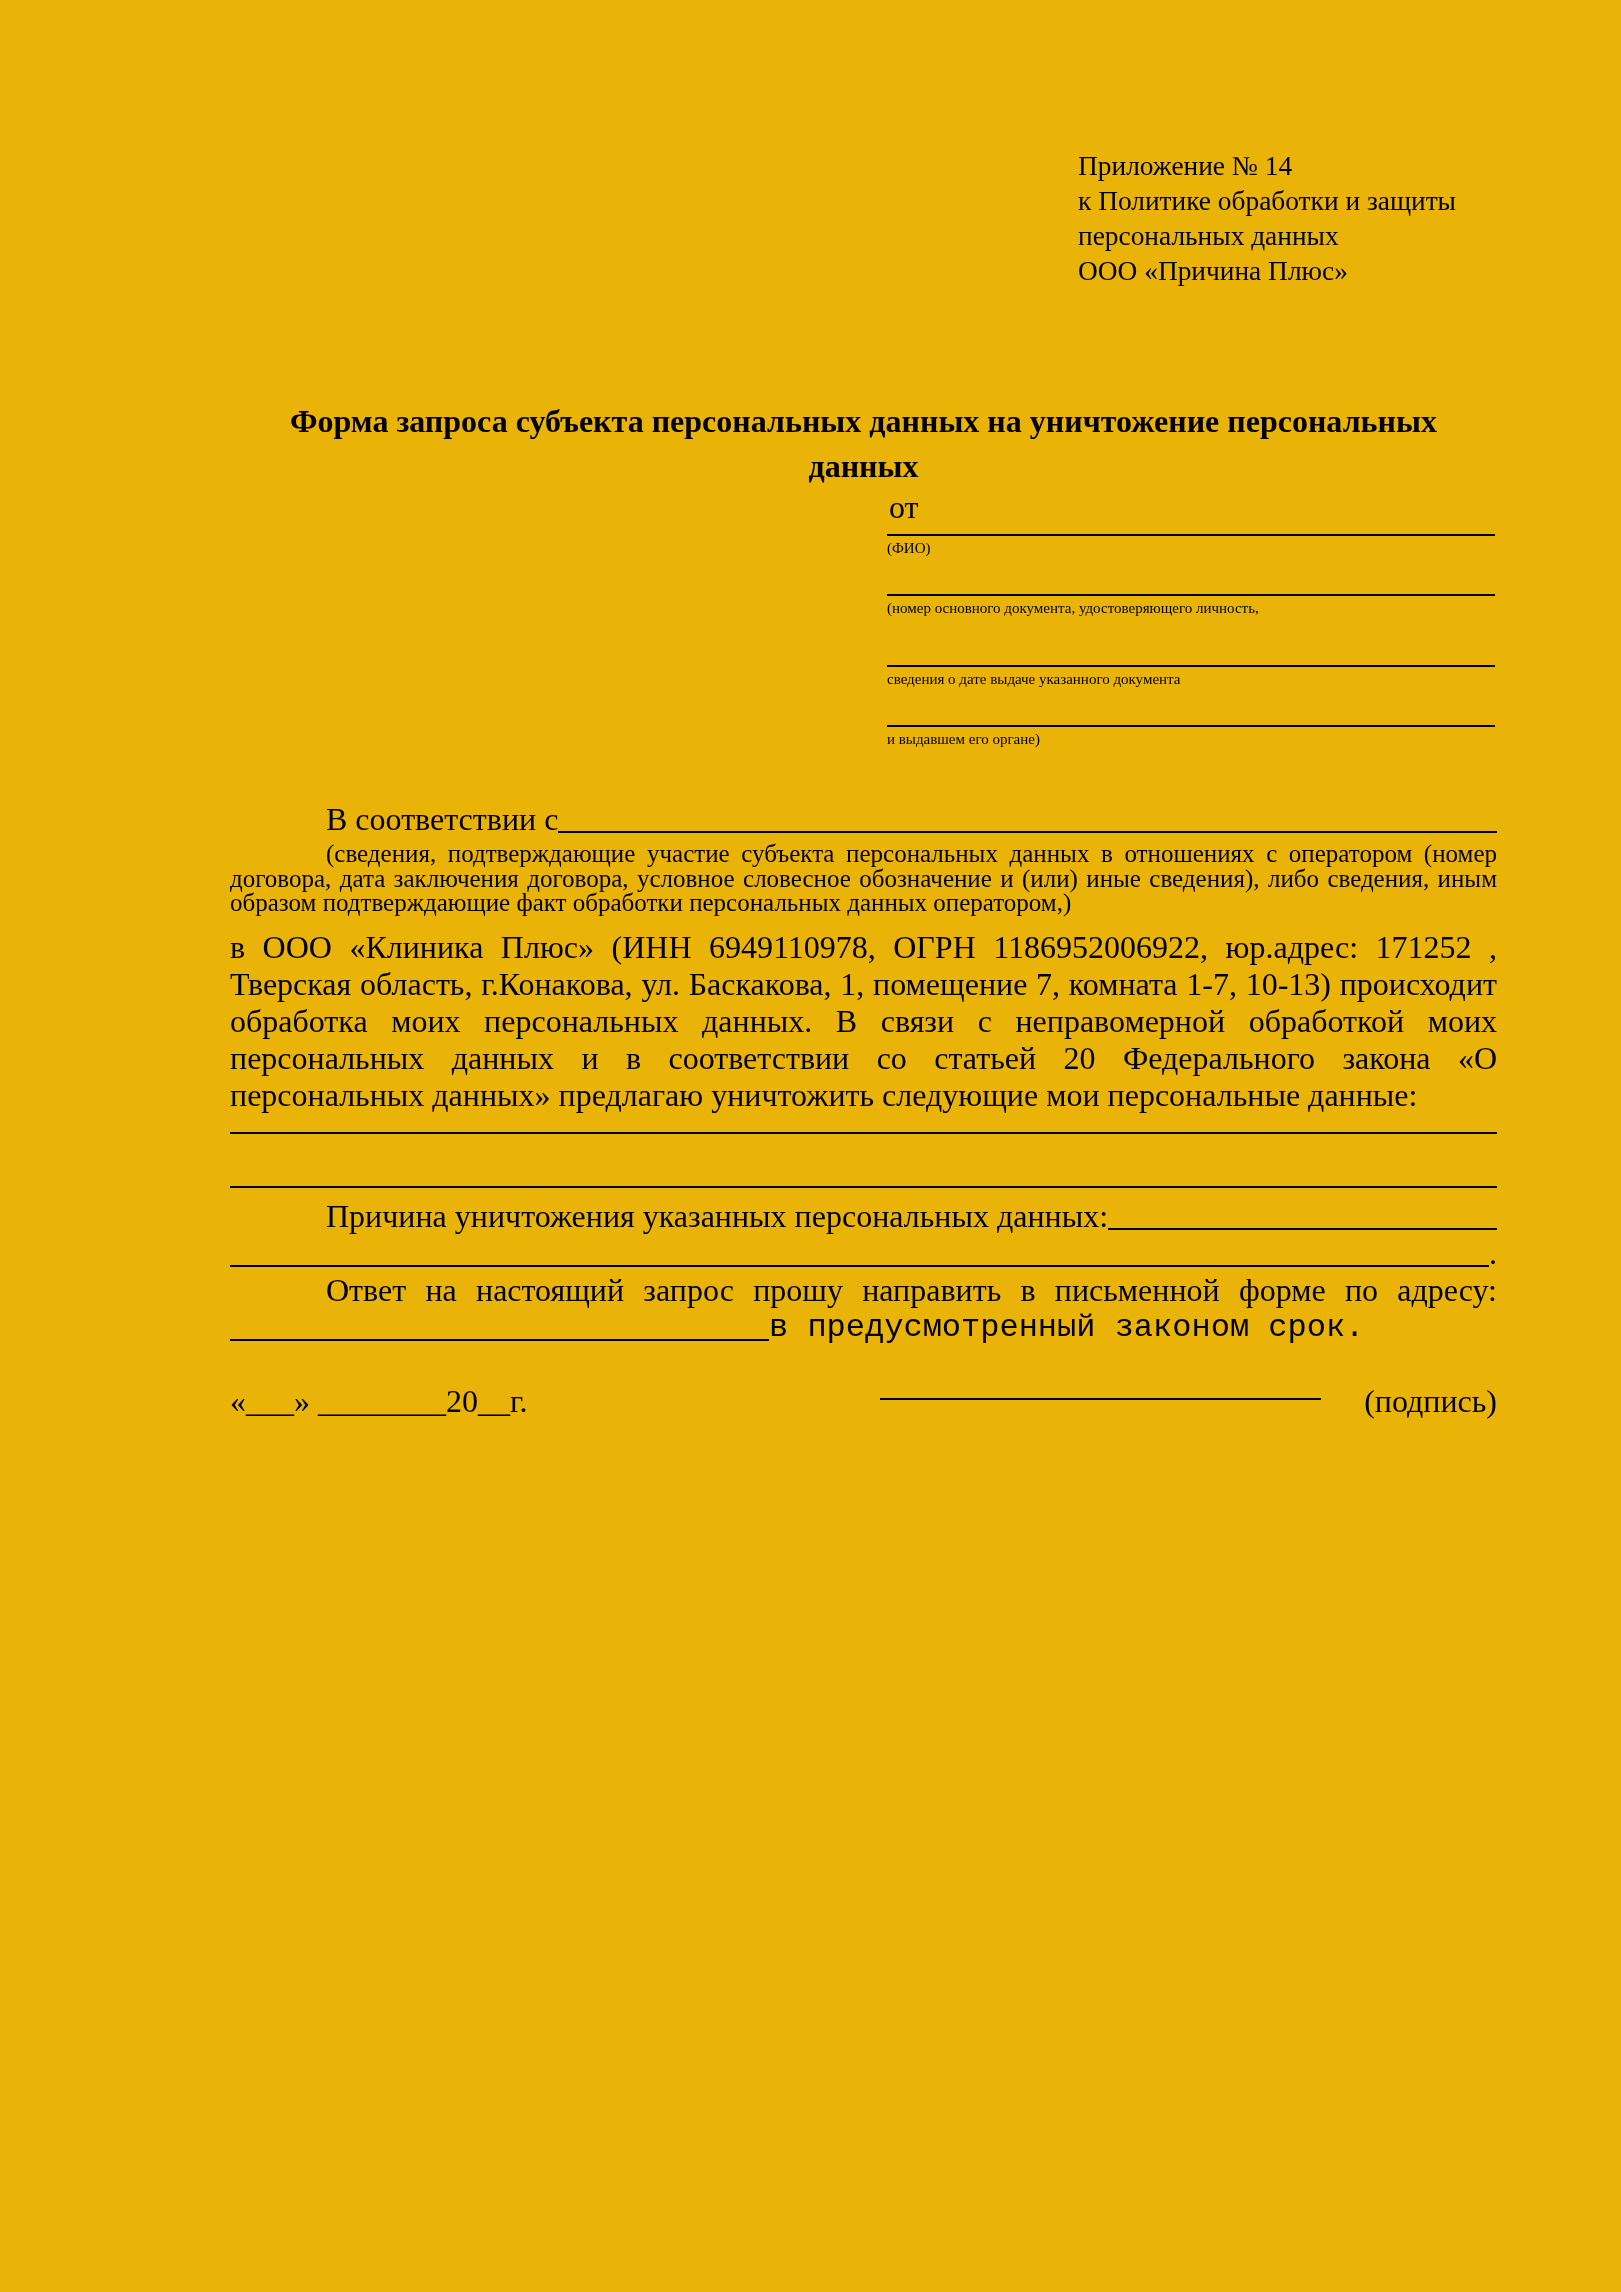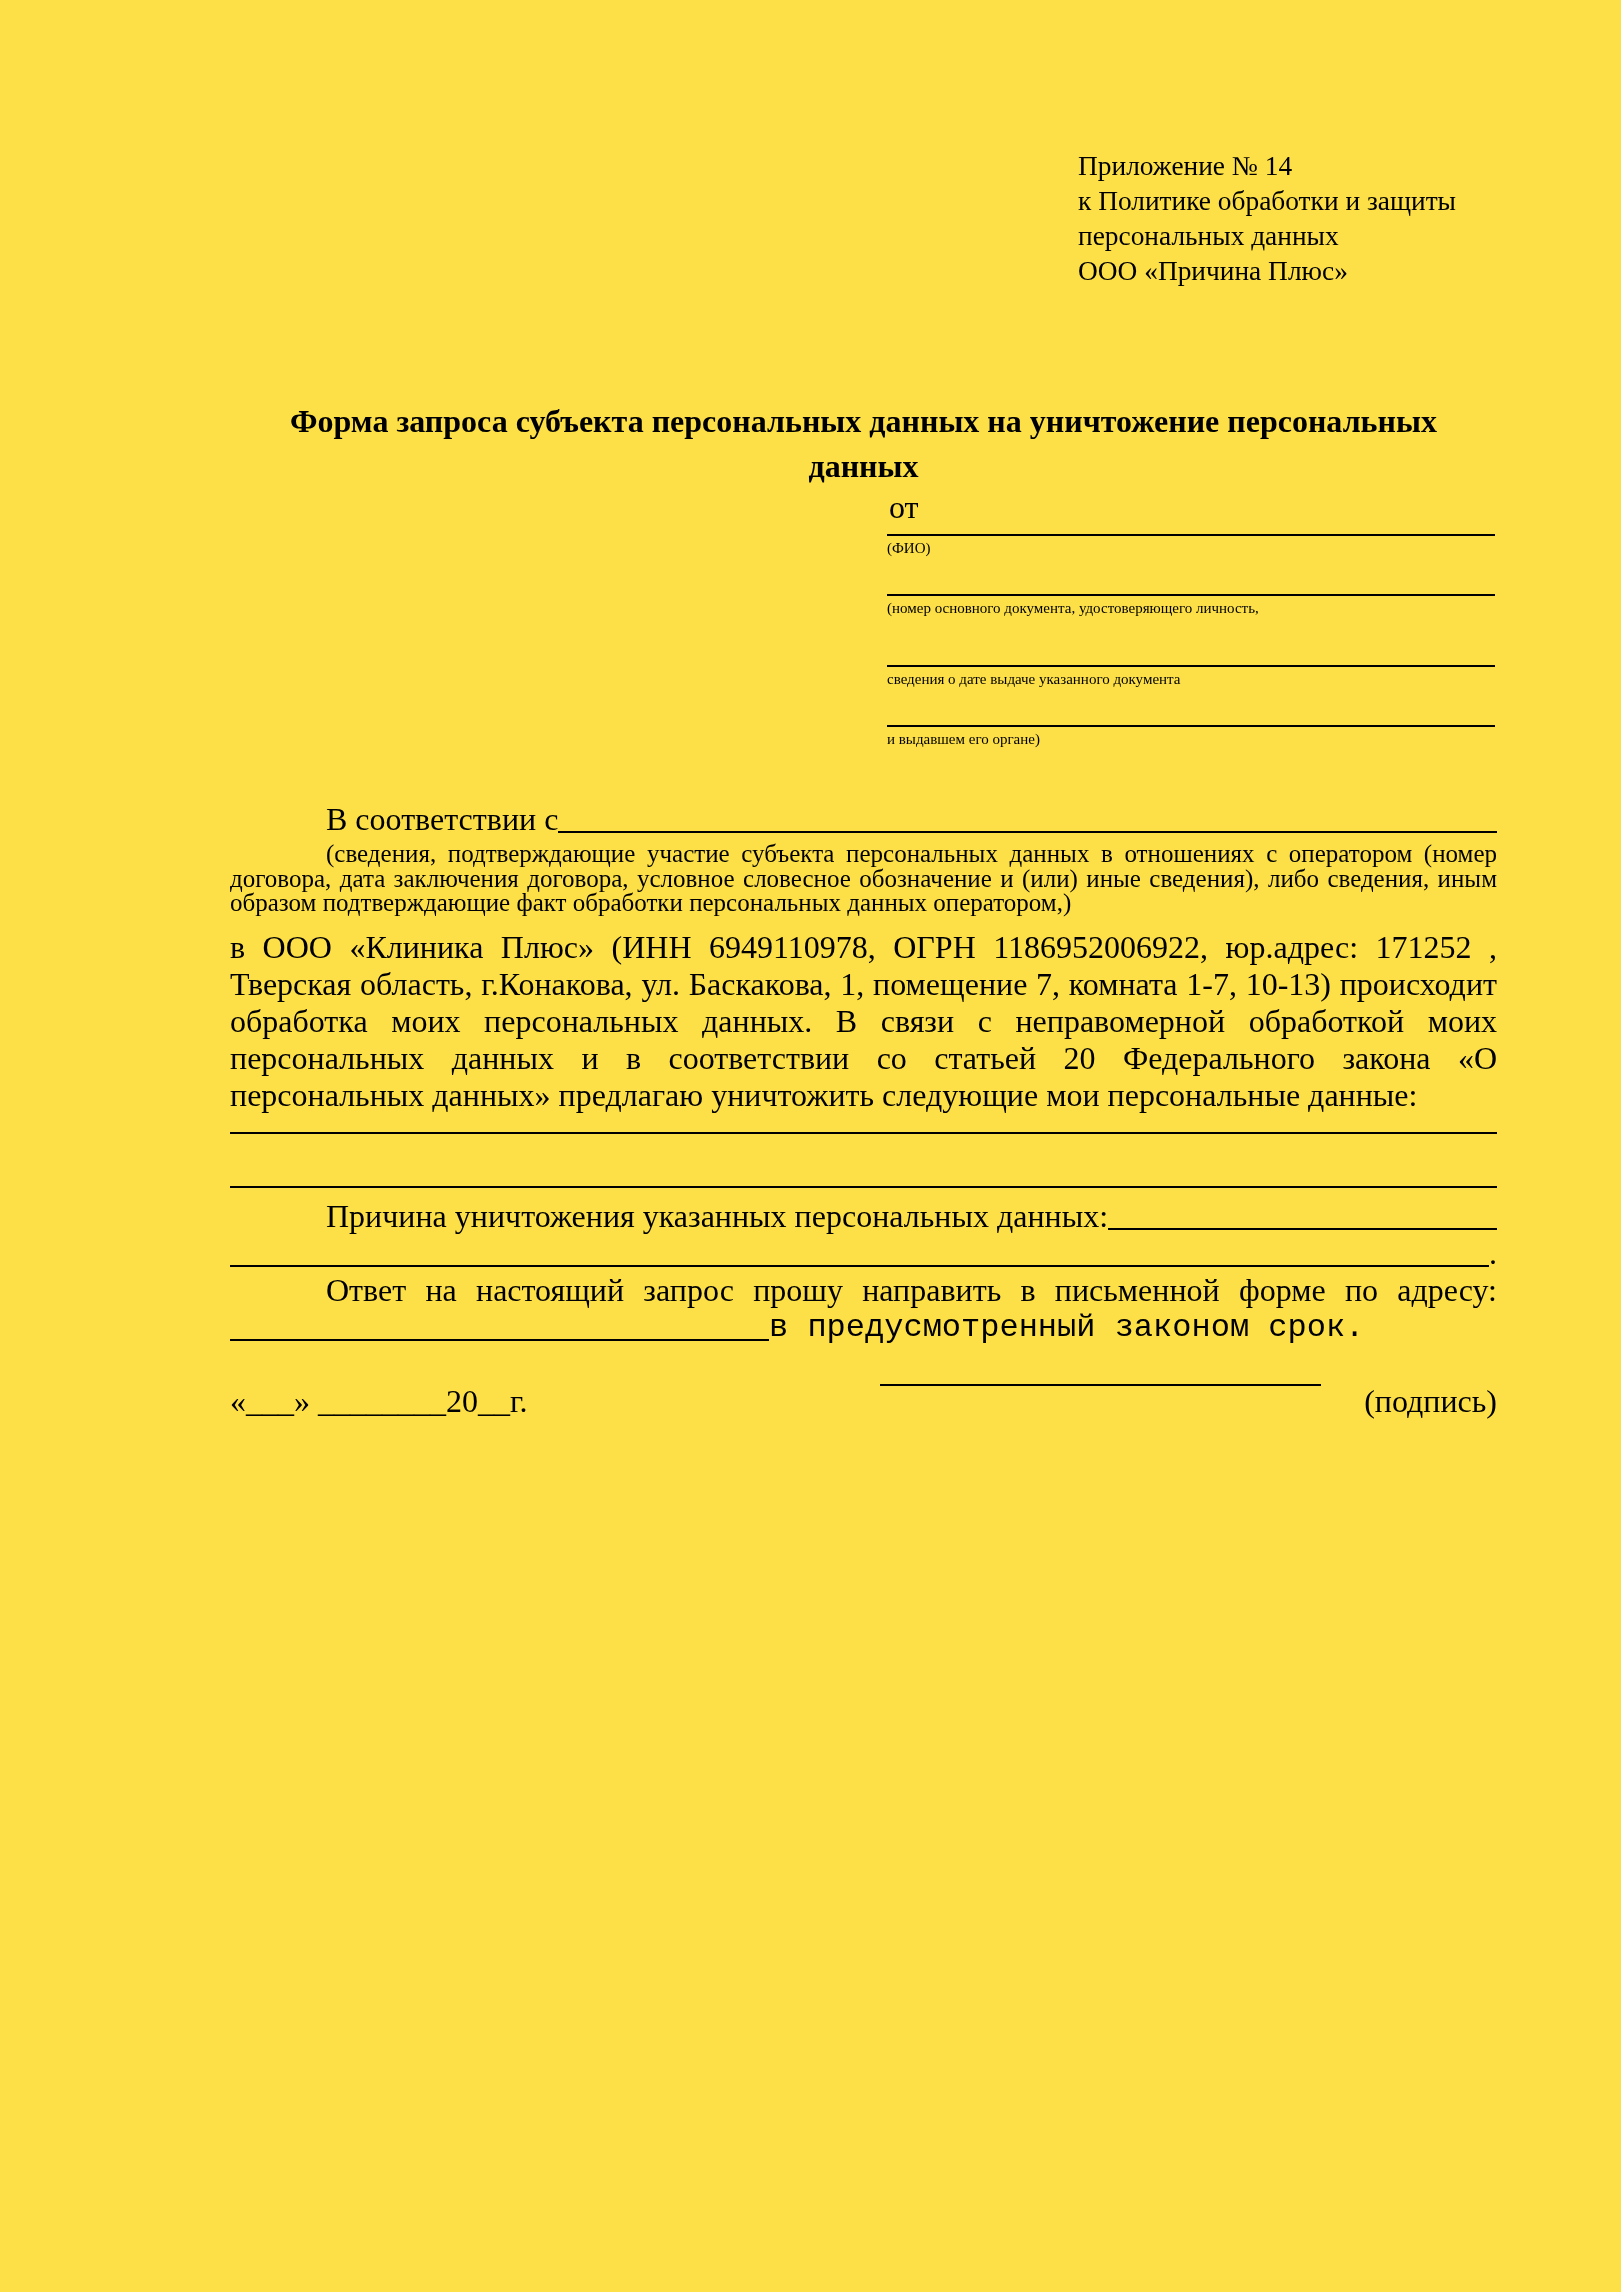--- a/index.html
+++ b/index.html
@@ -1,20 +1,20 @@
 <!DOCTYPE html>
 <html lang="ru"><head>
 <meta charset="utf-8">
 <style>
   html, body { margin: 0; padding: 0; background: #ffffff; }
   .page {
     position: relative;
     width: 1621px;
     height: 2293px;
-    background: #fde047;
+    background: #eab308;
     color: #000000;
     font-family: "Liberation Serif", "DejaVu Serif", serif;
     font-size: 32px;
     line-height: 37px;
     box-sizing: border-box;
     padding: 149px 124px 0 230px;
     overflow: hidden;
   }
   
   .appendix { margin-left: 848px; font-size: 27.4px; line-height: 35px; }
@@ -51,21 +51,21 @@
   .body-par { margin: 13.7px 0 0 0; text-align: justify; }
   .blank-line { border-bottom: 2px solid #000; }
   .blank-line.bl1 { height: 17.6px; }
   .blank-line.bl2 { height: 52px; }
   .reason { margin-top: 9.8px; }
   .reason .lead { padding-left: 96px; white-space: nowrap; font-family: Liberation Serif, serif; }
   .reply-lead { margin: 0; text-align: justify; text-align-last: justify; text-indent: 96px; }
   .reply2 .filler { flex: 0 0 539px; }
   .reply2 .tail { white-space: nowrap; font-family: Liberation Mono, monospace; }
   .bottom { display: flex; justify-content: space-between; align-items: flex-end; margin-top: 37px; }
-  .sig { display: flex; align-items: flex-start; gap: 43px; }
+  .sig { display: flex; align-items: center; gap: 43px; }
   .sig .sig-line { flex: 0 0 441px; border-bottom: 2px solid #000; margin-bottom: 4.9px; height: 1px; }
   .nowrap { white-space: nowrap; }
 </style>
 </head>
 <body>
 
 <div class="page">
 
   <div class="appendix">
     <div>Приложение № 14</div>

